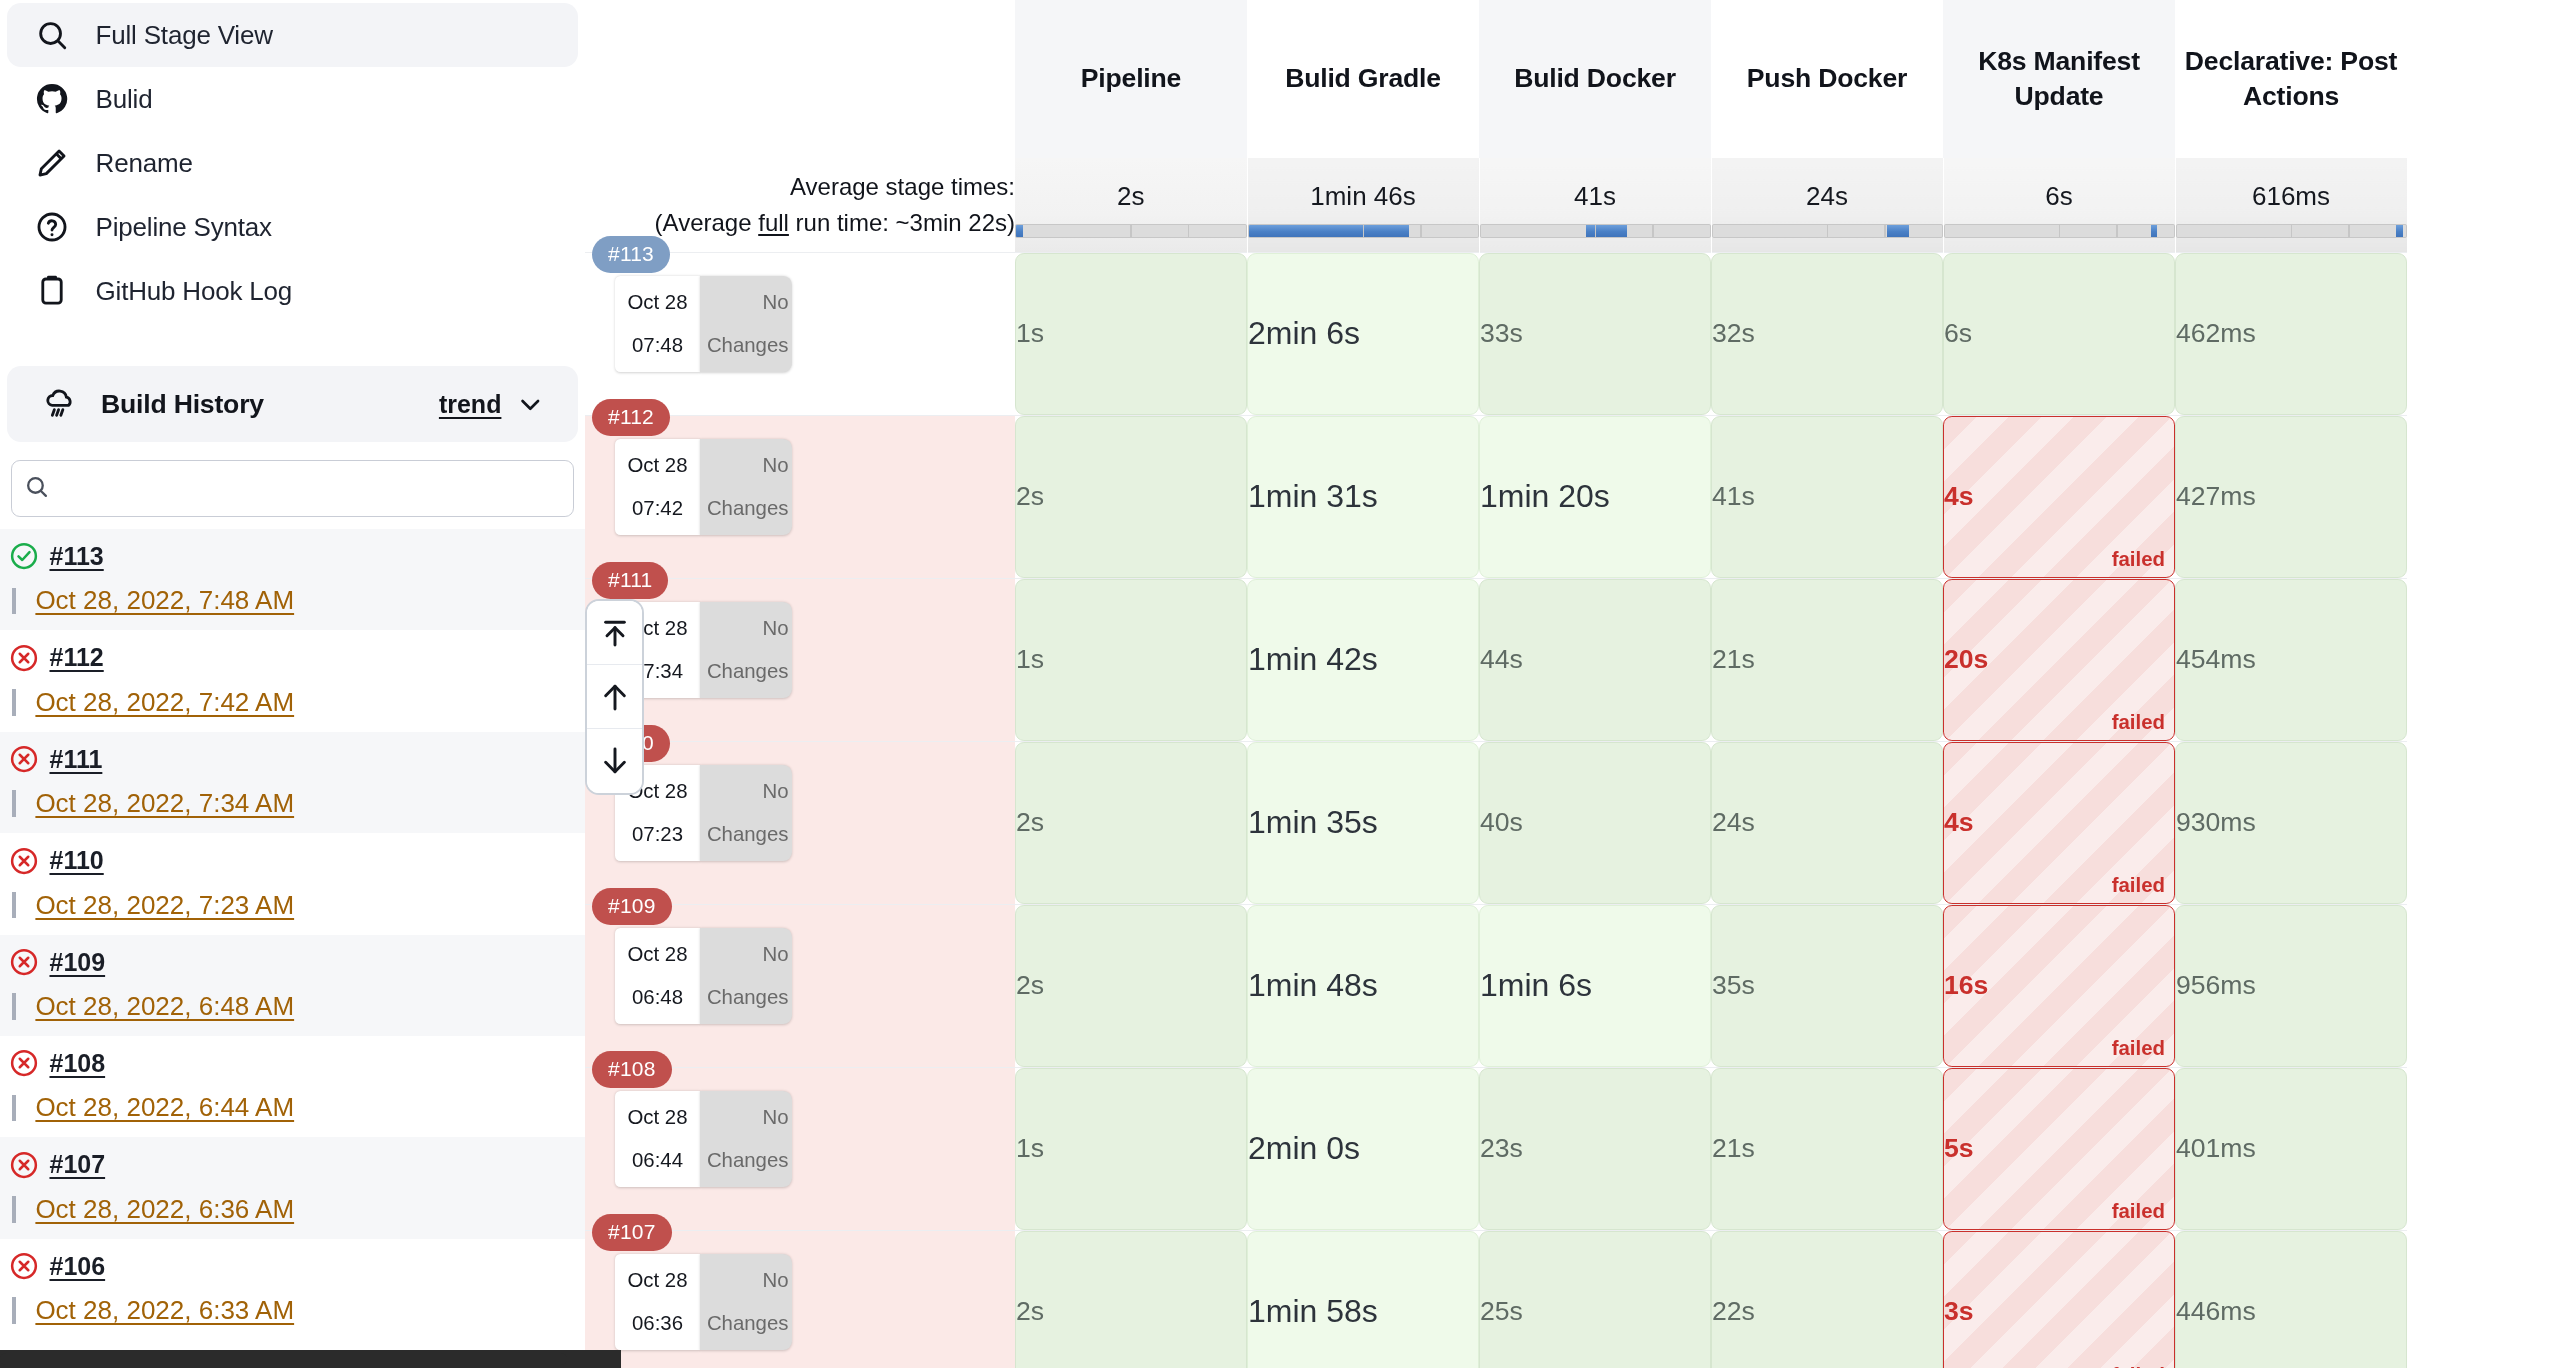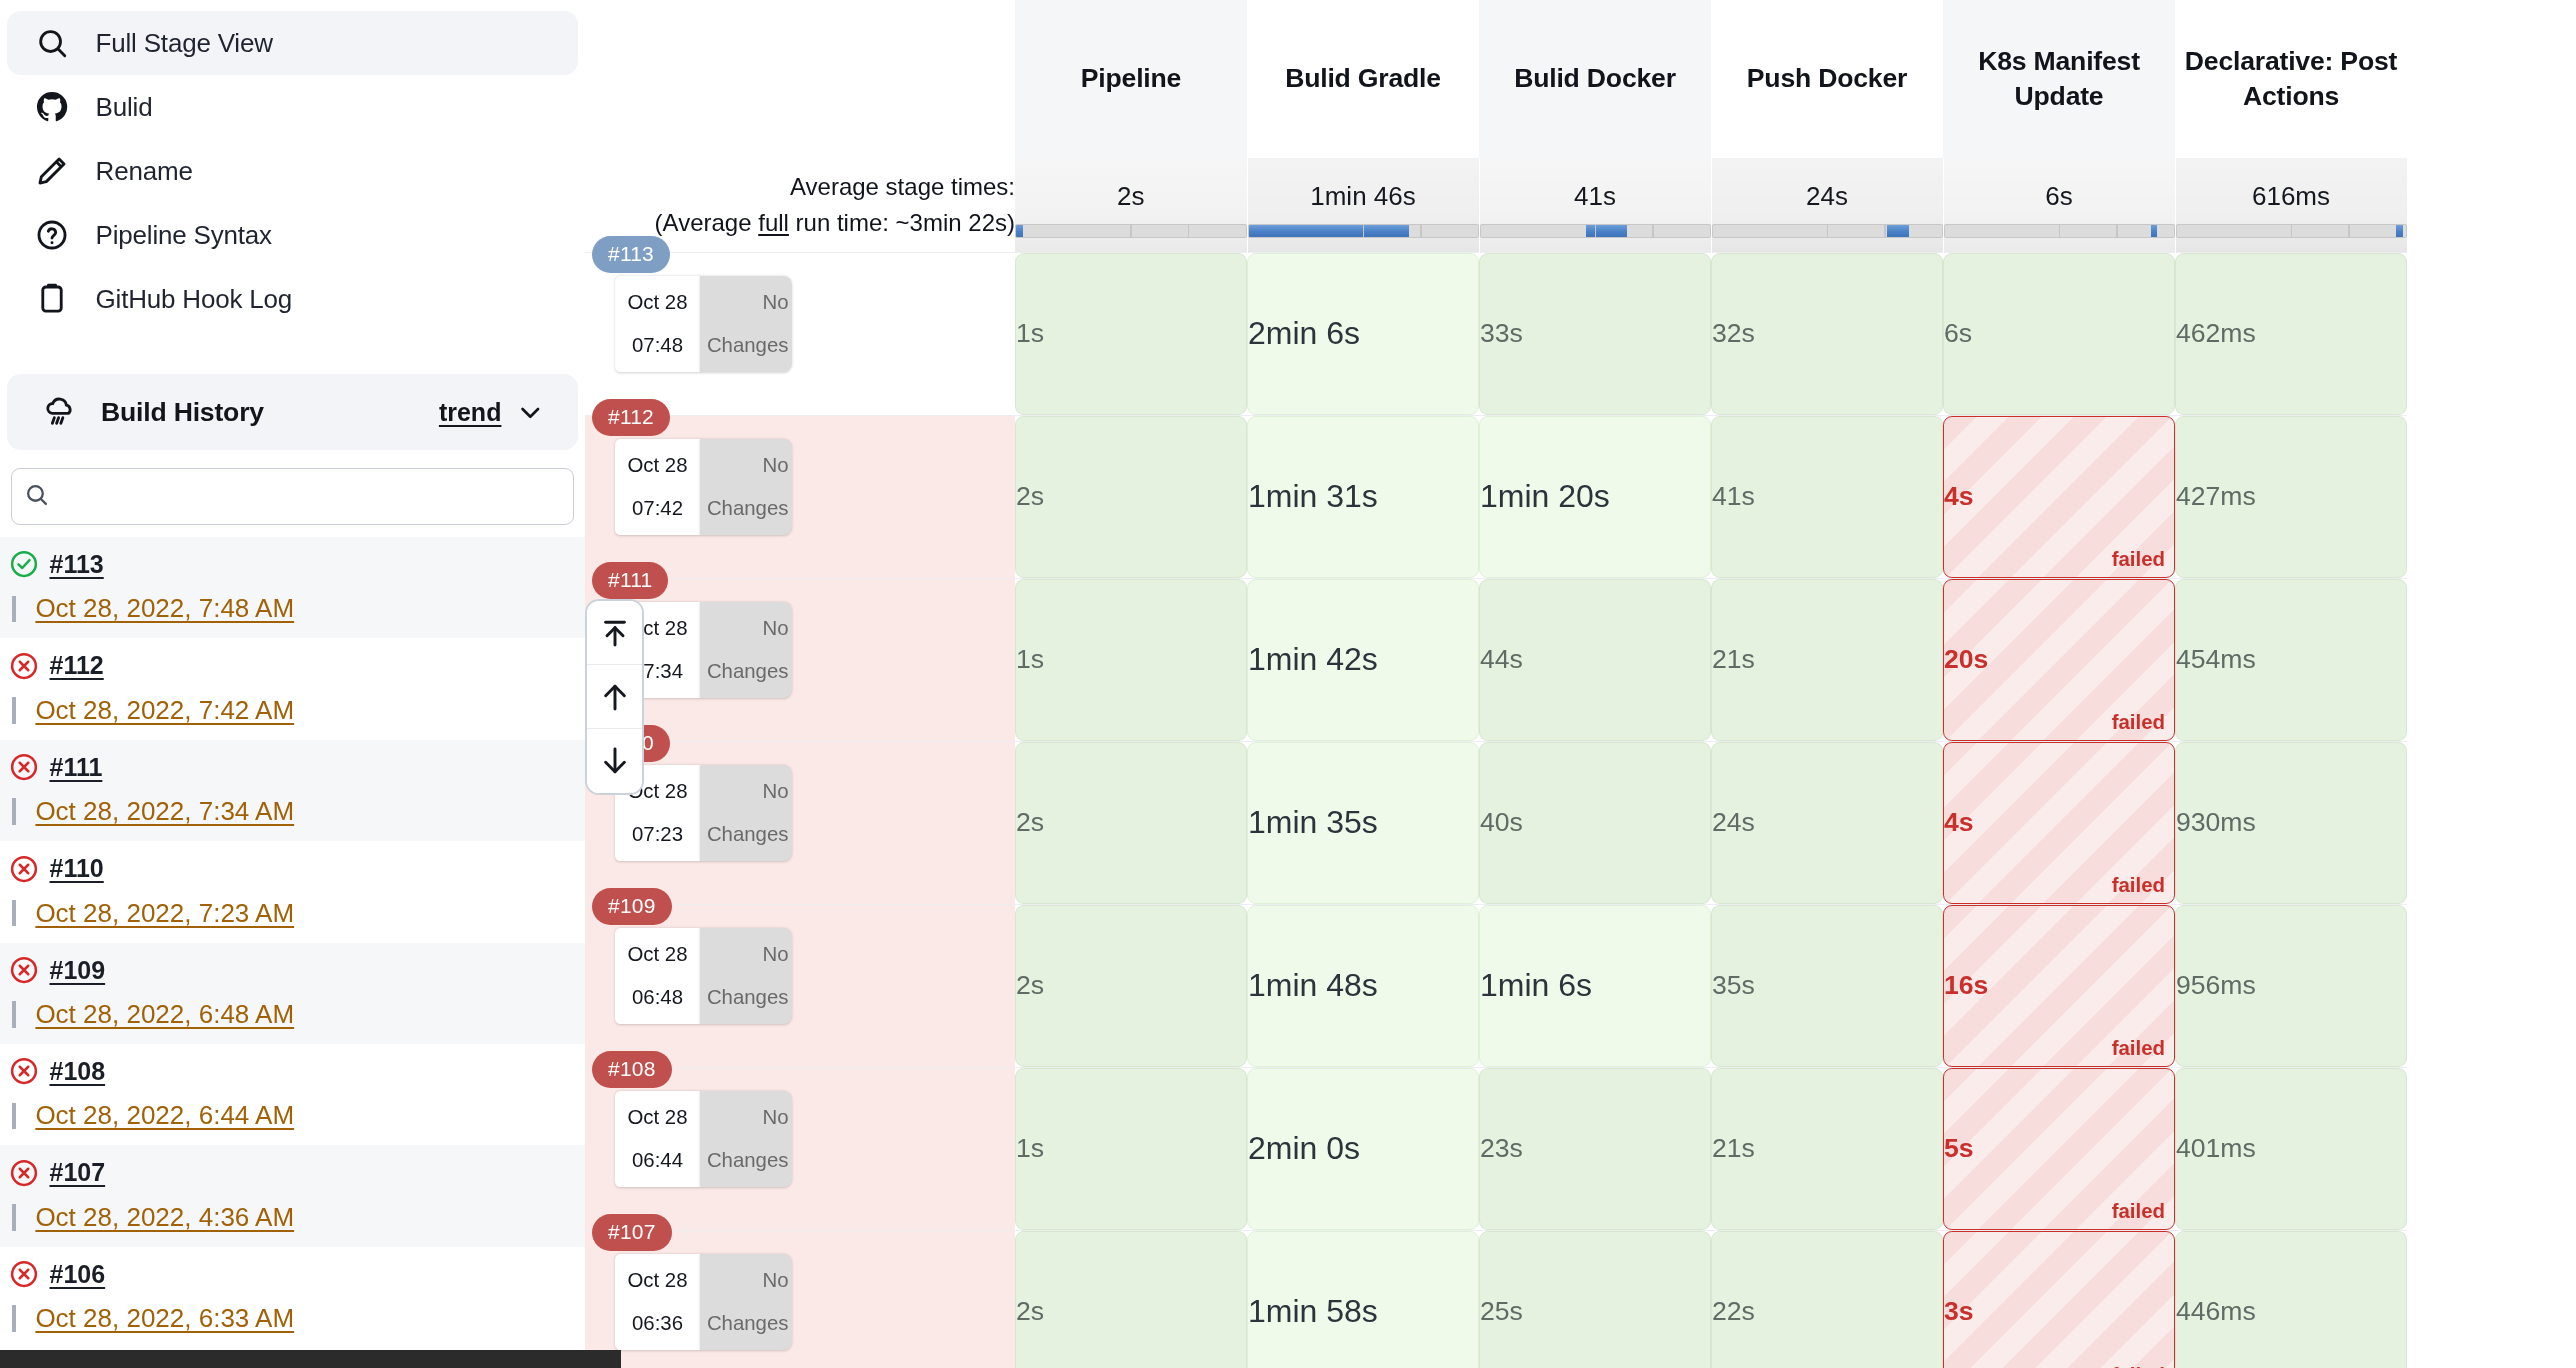--- a/index.html
+++ b/index.html
@@ -13,21 +13,21 @@
   }
   .app { display: flex; width: 2576px; height: 1369px; position: relative; }
 
   
   .sidebar {
     width: 585px;
     flex: 0 0 585px;
     height: 1369px;
     background: #fff;
     position: relative;
-    padding-top: 11px;
+    padding-top: 3px;
   }
   .nav-list { padding: 0 7px; }
   .nav-item {
     display: flex; align-items: center;
     gap: 25px;
     height: 64px;
     padding: 0 26.6px;
     border-radius: 14px;
     cursor: pointer;
   }
@@ -491,21 +491,21 @@
         <div class="build-row alt">
           <div class="build-line1">
             <span class="st-icon"><svg viewBox="0 0 24 24" fill="none" stroke="#d62828" stroke-width="2">
                 <circle cx="12" cy="12" r="9.5"></circle>
                 <path d="M8.6 8.6 L15.4 15.4 M15.4 8.6 L8.6 15.4" stroke-linecap="round"></path>
               </svg></span>
             <span class="build-num">#107</span>
           </div>
           <div class="build-line2">
             <span class="tick"></span>
-            <span class="build-date">Oct 28, 2022, 4:36 AM</span>
+            <span class="build-date">Oct 28, 2022, 6:36 AM</span>
           </div>
         </div>
         <div class="build-row">
           <div class="build-line1">
             <span class="st-icon"><svg viewBox="0 0 24 24" fill="none" stroke="#d62828" stroke-width="2">
                 <circle cx="12" cy="12" r="9.5"></circle>
                 <path d="M8.6 8.6 L15.4 15.4 M15.4 8.6 L8.6 15.4" stroke-linecap="round"></path>
               </svg></span>
             <span class="build-num">#106</span>
           </div>

